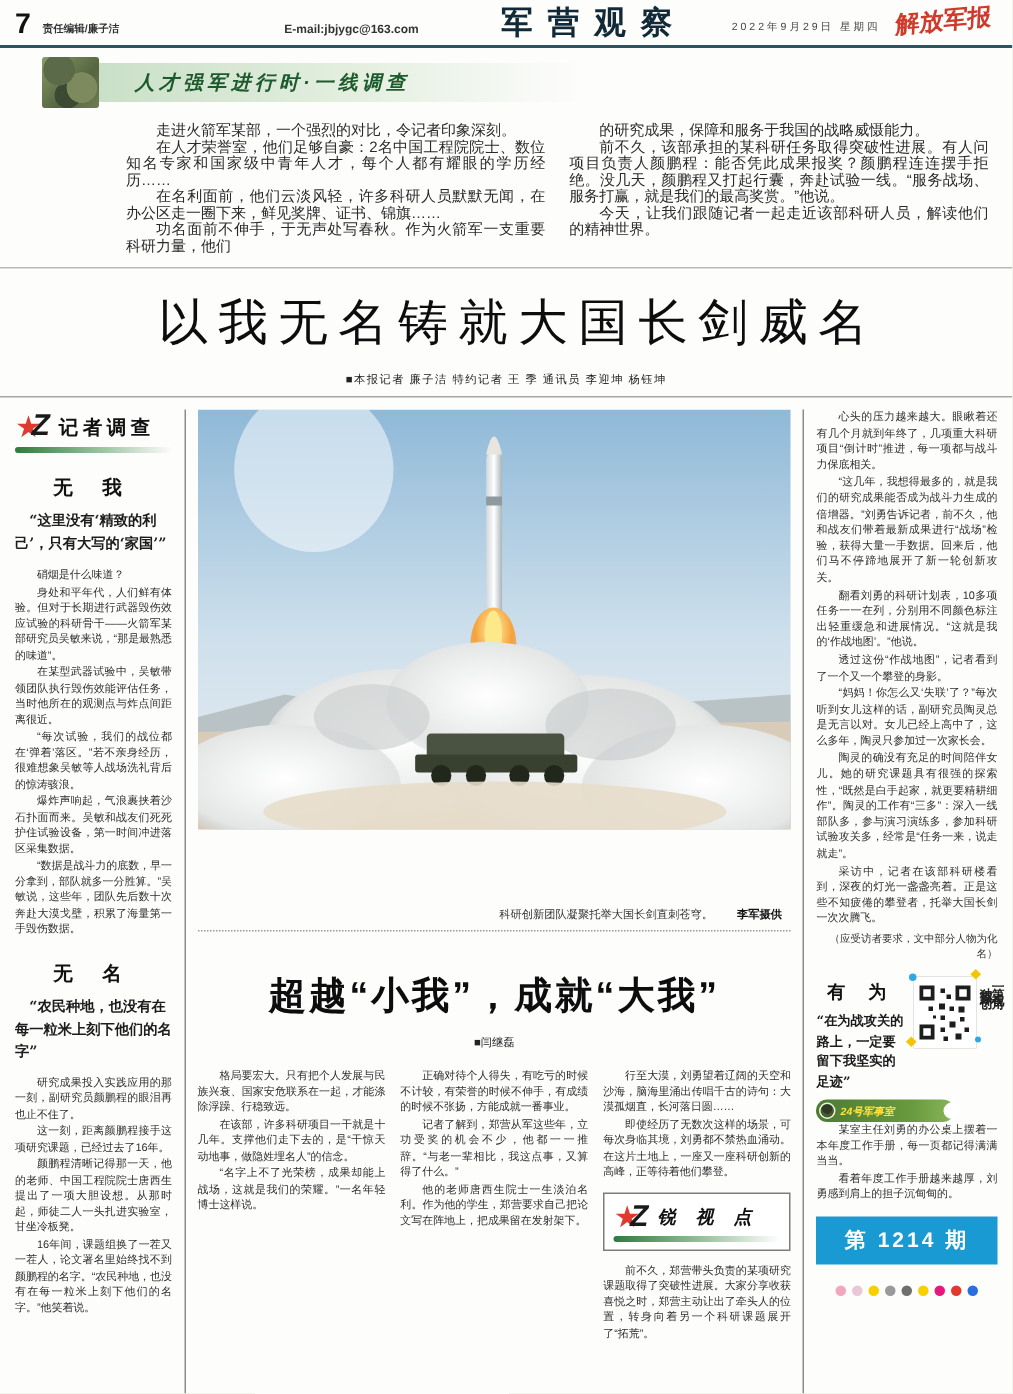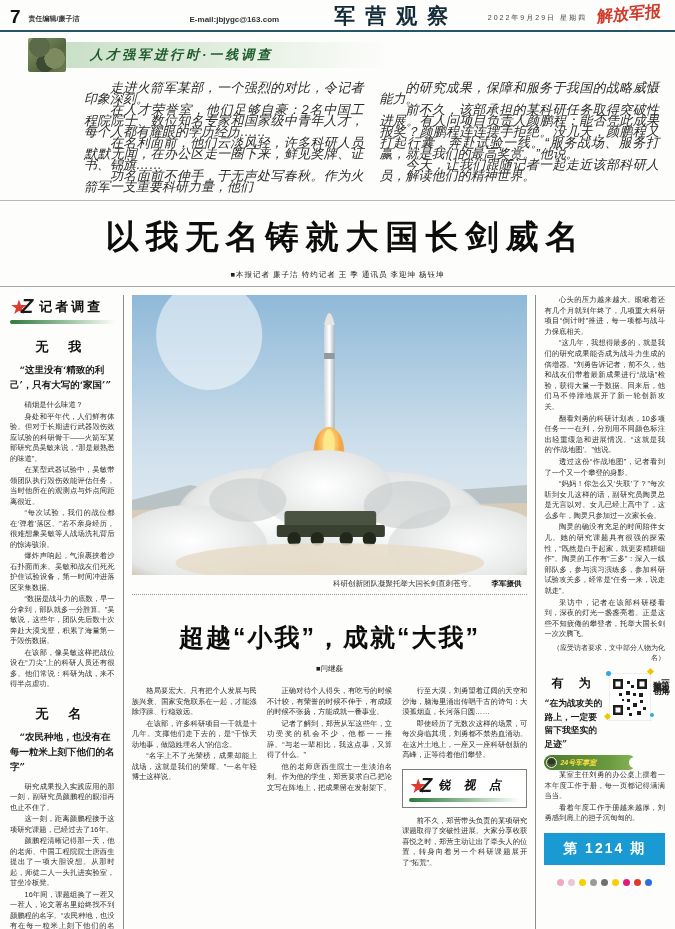--- a/index.html
+++ b/index.html
@@ -23,27 +23,27 @@
       radial-gradient(circle at 30% 25%, #5b6b4a 0 28%, transparent 29%),
       radial-gradient(circle at 70% 60%, #7d8a5e 0 30%, transparent 31%),
       radial-gradient(circle at 45% 75%, #3c4a33 0 26%, transparent 27%),
       linear-gradient(135deg,#8a9a6b,#55653f 60%,#6f7d51); z-index:2; }
   .banner { position:absolute; left:58px; top:6px; width:330px; height:26px;
     background:linear-gradient(90deg,#c9dfc7,#e4efe0 55%,rgba(244,249,242,0)); display:flex; align-items:center; padding-left:32px; }
   .banner span { font-size:13px; font-weight:700; color:#1d5b2d; letter-spacing:3px; font-style:italic; }
 
   
   .intro { display:flex; gap:16px; padding:6px 16px 8px 84px; border-bottom:1px solid #b9b9b4; }
-  .intro .col { flex:1; font-size:13px; line-height:11px; text-align:justify; color:#2a2a2a;font-style:italic; }
+  .intro .col { flex:1; font-size:10px; line-height:11px; text-align:justify; color:#2a2a2a; }
   p.bp { text-indent:2em; margin:0; }
   .intro p.bp { margin-bottom:0; }
 
   
   .headline { text-align:center; padding:14px 0 2px; }
-  .headline h1 { font-size:33px; font-weight:700; letter-spacing:7px; color:#0d0d0d;padding-left:16px; }
+  .headline h1 { font-size:33px; font-weight:400; letter-spacing:7px; color:#0d0d0d;padding-left:16px; }
   .mainbyline { text-align:center; font-size:7.5px; color:#222; letter-spacing:1px; padding:8px 0 6px; border-bottom:1px solid #a9a9a4; }
 
   
   .main { display:flex; padding:8px 10px 0 10px; height:695px; }
   .sidebar { width:114px; padding-right:8px; border-right:1px solid #8c8c88; display:flex; flex-direction:column; }
   .center { width:414px; padding:0 8px; border-right:1px solid #8c8c88; }
   .rightcol { width:129px; padding-left:8px; display:flex; flex-direction:column; }
 
   
   .logo-line { display:flex; align-items:center; }
@@ -54,21 +54,21 @@
 
   .sb-sec-head { text-align:center; font-size:13px; font-weight:900; letter-spacing:8px; color:#111; margin:14px 0 6px; }
   .sb-quote { font-family:"DejaVu Serif",serif; font-size:9.5px; font-weight:bold; line-height:15px; color:#1c1c1c; text-indent:1em; margin-bottom:8px; }
   .sb-body { font-size:7.3px; line-height:10.5px; text-align:justify; color:#2e2e2e; }
   .sb-body p.bp { margin-bottom:1px; }
   .dots { display:flex; gap:4px; justify-content:center; margin-top:auto; padding:6px 0 4px; }
   .dots i { width:7px; height:7px; border-radius:50%; display:block; }
 
   
   .photo { width:100%; height:280px; display:block; }
-  .caption-row { display:flex; justify-content:flex-end; align-items:baseline; gap:16px; font-size:7.5px; color:#333; padding:4px 6px 5px; }
+  .caption-row { display:flex; justify-content:flex-end; align-items:baseline; gap:16px; font-size:7.5px; color:#333; padding:4px 6px 5px;margin-top:48px; }
   .caption-row .credit { font-weight:900; color:#111; }
   .dotline { border-bottom:1px dotted #9a9a95; }
   .feat-title { text-align:center; font-size:25px; font-weight:900; color:#0d0d0d; letter-spacing:2px; margin:26px 0 10px; }
   .feat-byline { text-align:center; font-size:7.5px; color:#222; margin-bottom:12px; }
   .feat-cols { display:flex; gap:10px; }
   .fcol { flex:1; font-size:7.3px; line-height:10.5px; text-align:justify; color:#2e2e2e; }
   .fcol p.bp { margin-bottom:1px; }
   .sharp-box { border:1px solid #7d7d78; background:#fff; padding:6px 6px 5px; margin:8px 0; }
   .sharp-box .logo-label { font-size:12px; letter-spacing:5px;font-style:italic; }
 
@@ -147,21 +147,20 @@
 
       <div class="sb-sec-head">无 我</div>
       <div class="sb-quote">“这里没有‘精致的利己’，只有大写的‘家国’”</div>
       <div class="sb-body">
           <p class="bp">硝烟是什么味道？</p>
           <p class="bp">身处和平年代，人们鲜有体验。但对于长期进行武器毁伤效应试验的科研骨干——火箭军某部研究员吴敏来说，“那是最熟悉的味道”。</p>
           <p class="bp">在某型武器试验中，吴敏带领团队执行毁伤效能评估任务，当时他所在的观测点与炸点间距离很近。</p>
           <p class="bp">“每次试验，我们的战位都在‘弹着’落区。”若不亲身经历，很难想象吴敏等人战场洗礼背后的惊涛骇浪。</p>
           <p class="bp">爆炸声响起，气浪裹挟着沙石扑面而来。吴敏和战友们死死护住试验设备，第一时间冲进落区采集数据。</p>
           <p class="bp">“数据是战斗力的底数，早一分拿到，部队就多一分胜算。”吴敏说，这些年，团队先后数十次奔赴大漠戈壁，积累了海量第一手毁伤数据。</p>
-          <p class="bp">在该部，像吴敏这样把战位设在“刀尖”上的科研人员还有很多。他们常说：科研为战，来不得半点虚功。</p>
         </div>
 
       <div class="sb-sec-head">无 名</div>
       <div class="sb-quote">“农民种地，也没有在每一粒米上刻下他们的名字”</div>
       <div class="sb-body">
           <p class="bp">研究成果投入实践应用的那一刻，副研究员颜鹏程的眼泪再也止不住了。</p>
           <p class="bp">这一刻，距离颜鹏程接手这项研究课题，已经过去了16年。</p>
           <p class="bp">颜鹏程清晰记得那一天，他的老师、中国工程院院士唐西生提出了一项大胆设想。从那时起，师徒二人一头扎进实验室，甘坐冷板凳。</p>
           <p class="bp">16年间，课题组换了一茬又一茬人，论文署名里始终找不到颜鹏程的名字。“农民种地，也没有在每一粒米上刻下他们的名字。”他笑着说。</p>
         </div>

